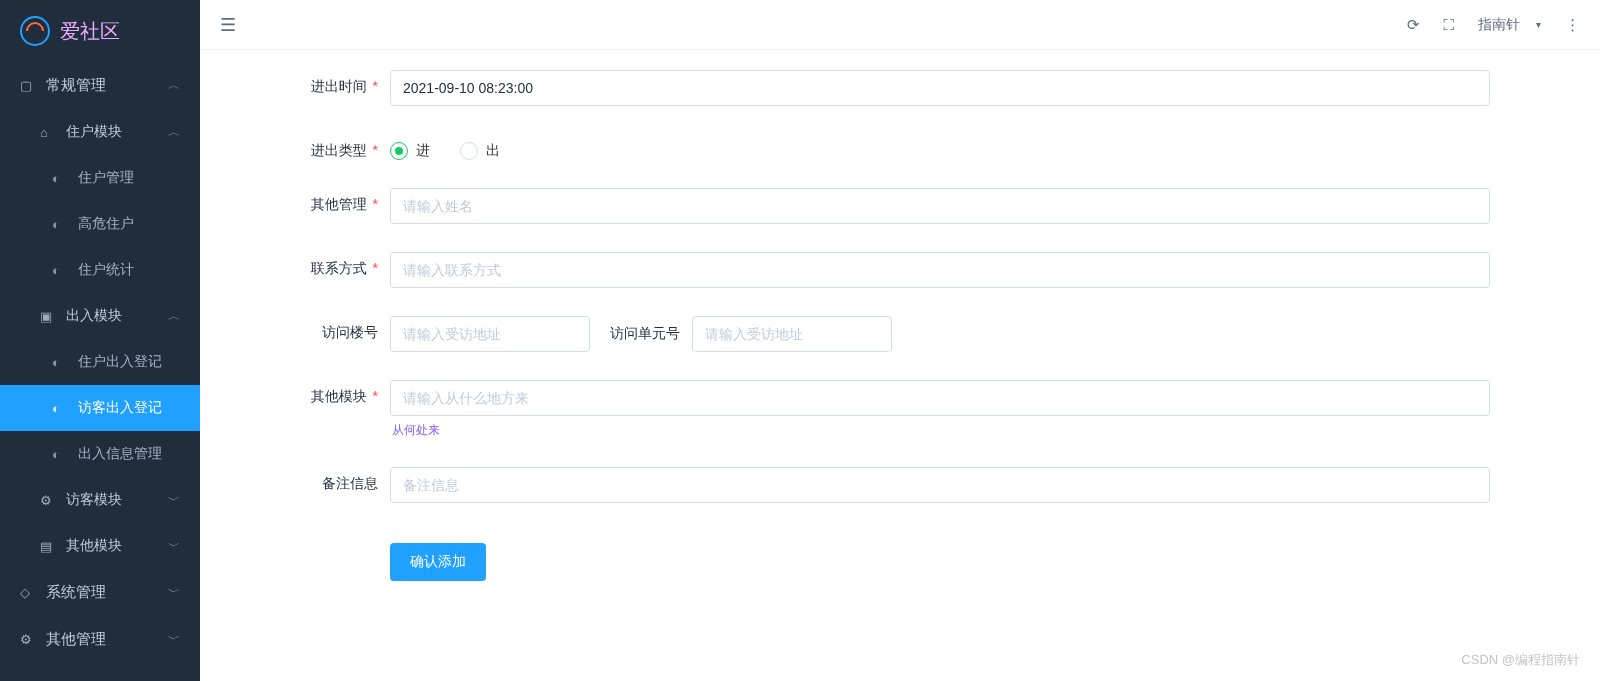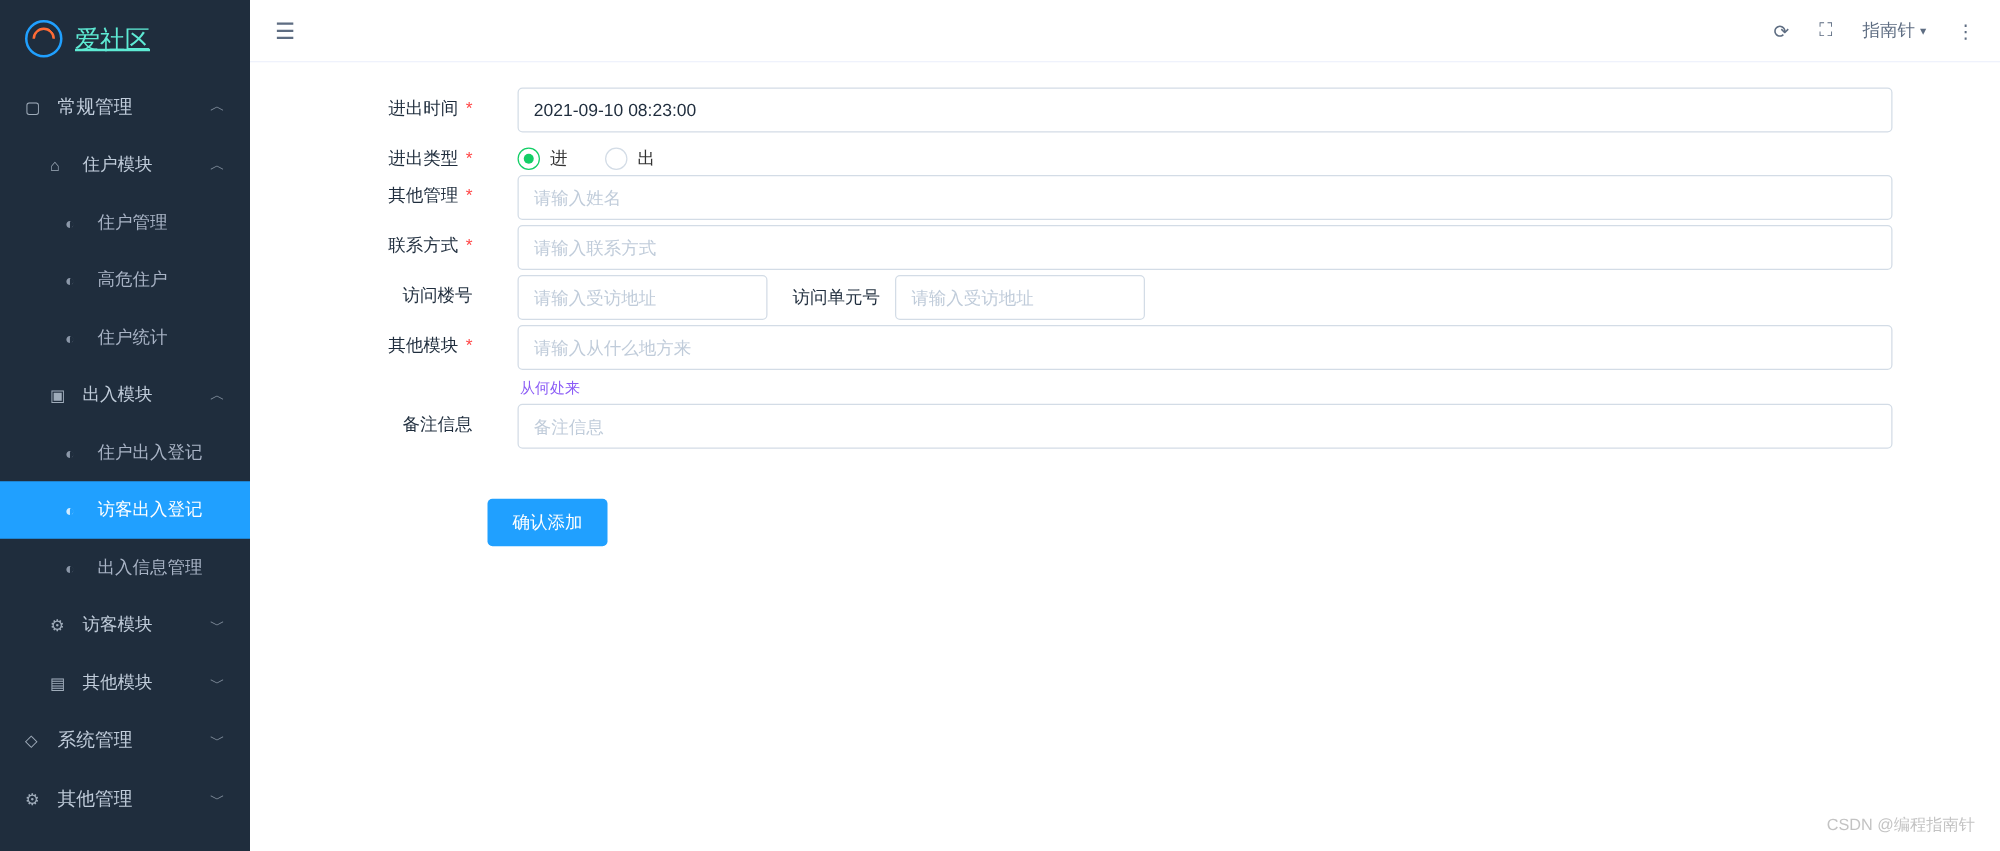--- a/index.html
+++ b/index.html
@@ -2,49 +2,49 @@
 <html><head>
   <meta charset="utf-8">
   <style>
     * { margin: 0; padding: 0; box-sizing: border-box; }
     body { font-family: -apple-system, "Helvetica Neue", Arial, "Microsoft YaHei", sans-serif; font-size: 14px; color: #333; background: #f5f7fa; }
     
     .layout { display: flex; height: 100vh; }
     
     
     .sidebar { width: 200px; background: #1f2d3d; color: #c0ccda; flex-shrink: 0; overflow-y: auto; }
-    .logo { display: flex; align-items: center; padding: 16px 20px; font-size: 20px; color: #5eead4; font-weight: 500; gap: 10px; text-decoration: underline; }
+    .logo { display: flex; align-items: center; padding: 16px 20px; font-size: 20px; color: #f0abfc; font-weight: 500; gap: 10px; }
     .logo-icon { width: 30px; height: 30px; border-radius: 50%; border: 2px solid #20a0ff; display: flex; align-items: center; justify-content: center; position: relative; }
     .logo-icon::after { content: ''; width: 14px; height: 14px; border: 2px solid #ff6b35; border-right-color: transparent; border-bottom-color: transparent; border-radius: 50%; position: absolute; transform: rotate(45deg); }
     
     .menu-item { display: flex; align-items: center; padding: 14px 20px; cursor: pointer; color: #c0ccda; }
     .menu-item.level1 { font-size: 15px; }
     .menu-item.level2 { padding-left: 40px; font-size: 14px; }
     .menu-item.level3 { padding-left: 52px; font-size: 14px; color: #a8b3c5; }
     .menu-item.active { background: #20a0ff; color: #fff; }
     .menu-icon { width: 16px; margin-right: 10px; opacity: 0.8; font-size: 13px; }
     .menu-label { flex: 1; }
     .menu-arrow { font-size: 12px; opacity: 0.6; }
     
     
     .main { flex: 1; display: flex; flex-direction: column; background: #fff; overflow: hidden; }
     .topbar { height: 50px; display: flex; align-items: center; padding: 0 20px; border-bottom: 1px solid #eaeefb; }
     .topbar-left { flex: 1; display: flex; align-items: center; }
     .collapse-btn { font-size: 18px; cursor: pointer; color: #5e6d82; }
     .topbar-right { display: flex; align-items: center; gap: 24px; color: #5e6d82; }
     .topbar-icon { cursor: pointer; font-size: 15px; }
-    .user-dropdown { display: flex; align-items: center; gap: 4px; cursor: pointer; font-size: 14px; }
+    .user-dropdown { display: flex; align-items: center; gap: 16px; cursor: pointer; font-size: 14px; }
     
     .breadcrumb { padding: 16px 20px; color: #5e6d82; font-size: 14px; background: #f5f7fa; }
     .breadcrumb span.sep { margin: 0 8px; color: #c0ccda; }
     .breadcrumb .link { cursor: pointer; color: #20a0ff; }
     
     .content { flex: 1; padding: 20px 40px; overflow-y: auto; background: #fff; }
     
-    .form-row { display: flex; align-items: flex-start; margin-bottom: 4px; gap: 24px; }
+    .form-row { display: flex; align-items: flex-start; margin-bottom: 28px; }
     .form-label { width: 150px; text-align: right; padding-right: 12px; padding-top: 8px; font-size: 14px; color: #1f2d3d; }
     .form-label .req { color: #ff4949; margin-left: 2px; }
     .form-control { flex: 1; max-width: 1100px; }
     
     input[type="text"].inp {
       width: 100%; height: 36px; padding: 0 12px; border: 1px solid #d3dce6;
       border-radius: 4px; font-size: 14px; color: #1f2d3d; outline: none;
     }
     input[type="text"].inp::placeholder { color: #c0ccda; }
     

